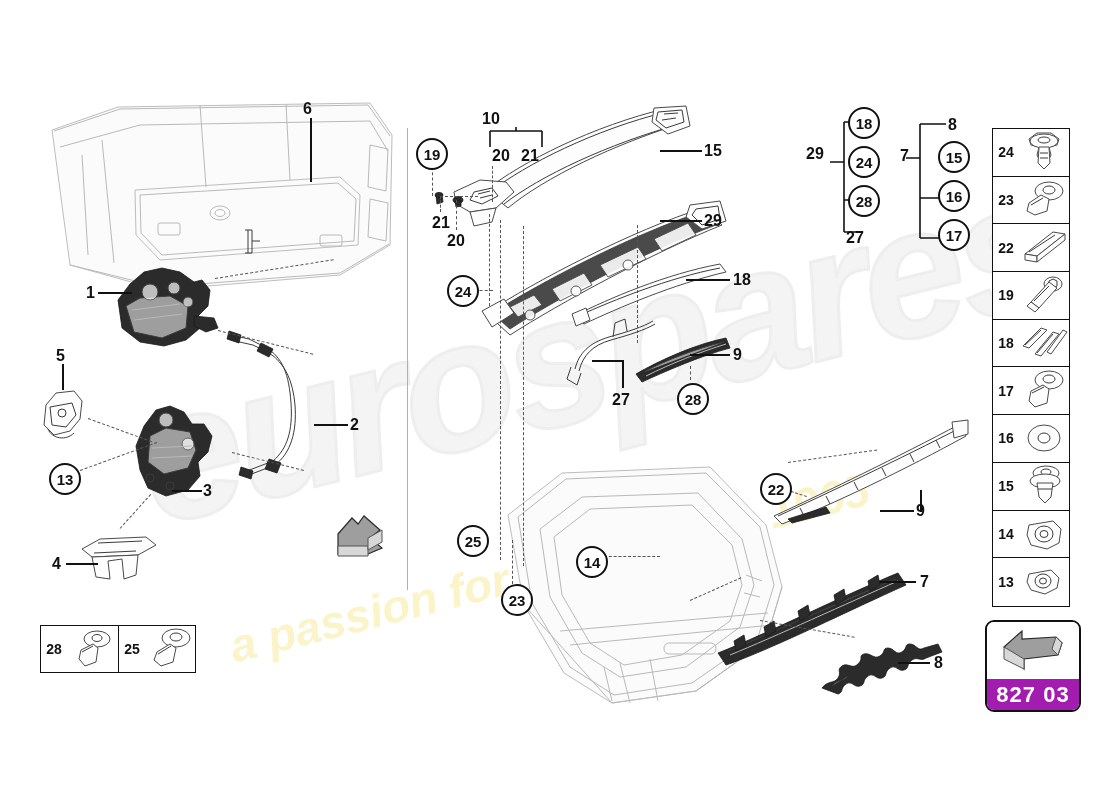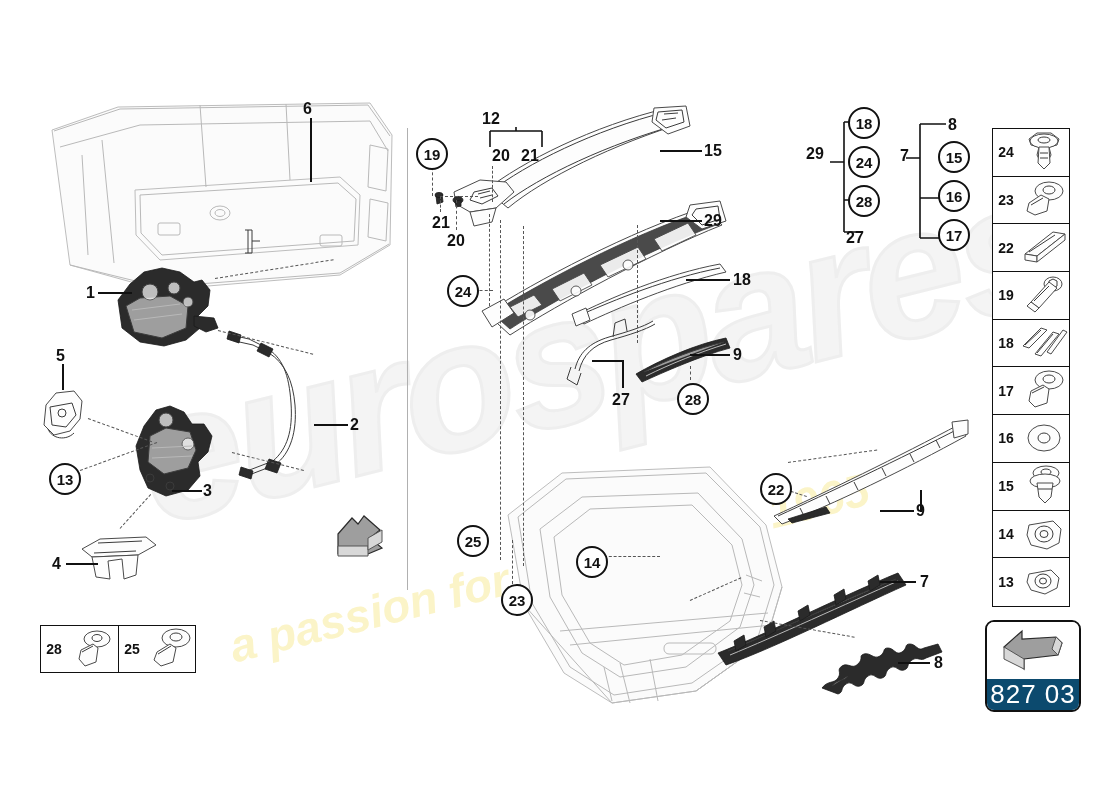--- a/index.html
+++ b/index.html
@@ -63,21 +63,21 @@
   
   #legend-bl{position:absolute;left:40px;top:625px;height:48px;display:flex;
              border:1.6px solid #111;box-sizing:border-box;background:#fff;}
   .blbox{width:77px;height:100%;display:flex;align-items:center;box-sizing:border-box;}
   .blbox+.blbox{border-left:1.4px solid #111;}
 
   
   #badge{position:absolute;left:985px;top:620px;width:92px;height:88px;
          border:2px solid #111;border-radius:9px;overflow:hidden;background:#fff;}
   #badge-art{height:57px;display:flex;align-items:center;justify-content:center;background:#fff;}
-  #badge-label{height:31px;background:#0c4a6e;color:#fff;font-weight:normal;font-size:26px;
+  #badge-label{height:31px;background:#a21caf;color:#fff;font-weight:bold;font-size:22px;
                display:flex;align-items:center;justify-content:center;letter-spacing:1px;}
 
   
   .brk{position:absolute;}
   .brk svg{display:block;}
 </style>
 </head>
 <body>
 
 <div id="stage">
@@ -355,21 +355,21 @@
     </svg>
   </div>
 
   <div class="brk" style="left:906px;top:120px;">
     <svg width="46" height="122" viewBox="0 0 46 122">
       <path class="ln" style="stroke:#111;stroke-width:1.6" d="M14,4 L40,4 M14,4 L14,118 M14,118 L40,118 M14,38 L0,38 M14,78 L40,78"></path>
     </svg>
   </div>
 
   <div class="num" style="left:303px;top:101px;">6</div>
-  <div class="num" style="left:482px;top:111px;">12</div>
+  <div class="num" style="left:482px;top:111px;">10</div>
   <div class="num" style="left:492px;top:148px;">20</div>
   <div class="num" style="left:521px;top:148px;">21</div>
   <div class="num" style="left:432px;top:215px;">21</div>
   <div class="num" style="left:447px;top:233px;">20</div>
   <div class="num" style="left:704px;top:143px;">15</div>
   <div class="num" style="left:704px;top:213px;">29</div>
   <div class="num" style="left:733px;top:272px;">18</div>
   <div class="num" style="left:733px;top:347px;">9</div>
   <div class="num" style="left:612px;top:392px;">27</div>
   <div class="num" style="left:806px;top:146px;">29</div>

